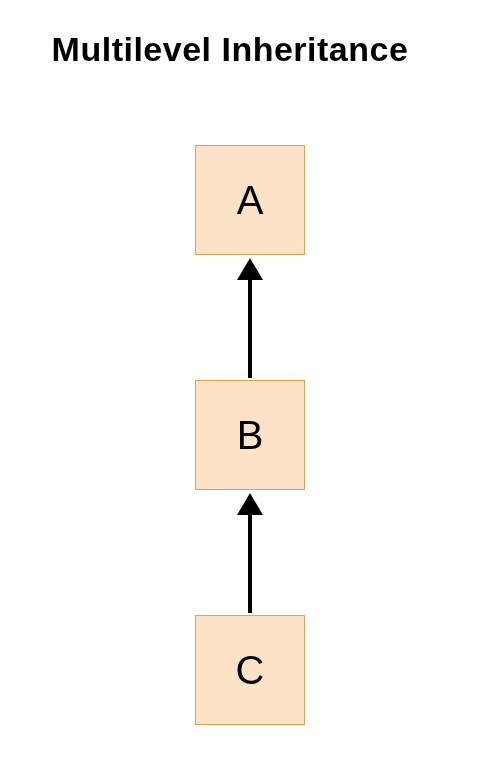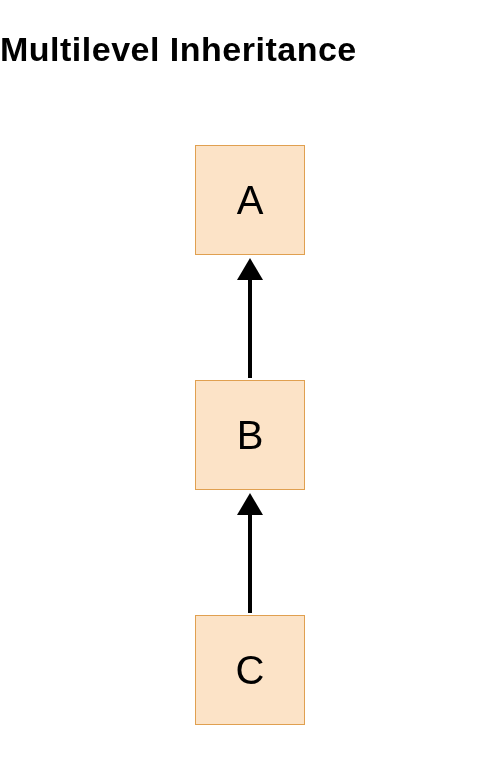--- a/index.html
+++ b/index.html
@@ -9,20 +9,21 @@
     height: 773px;
     background: #ffffff;
     font-family: Arial, Helvetica, sans-serif;
     position: relative;
   }
   .title {
     position: absolute;
     top: 30px;
     left: 0;
     width: 460px;
+    text-align: center;
     font-size: 34px;
     font-weight: 800;
     color: #000000;
     letter-spacing: 0.5px;
   }
   .node {
     position: absolute;
     width: 110px;
     height: 110px;
     background: #fce3c7;

